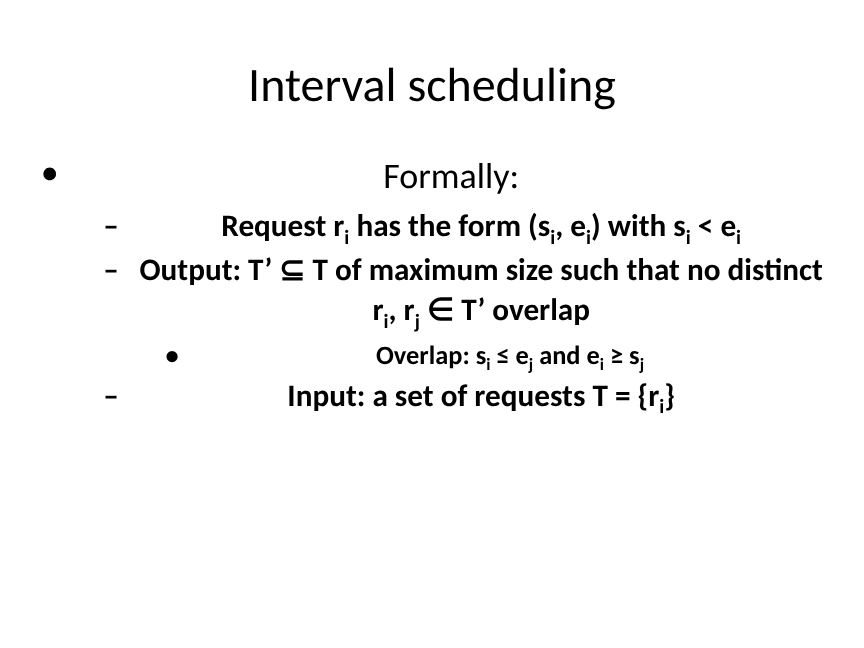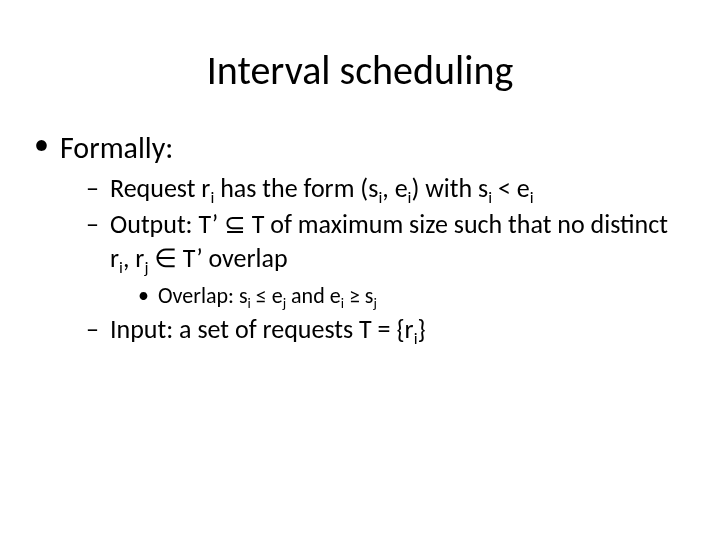--- a/index.html
+++ b/index.html
@@ -27,40 +27,42 @@
   ul.level1 {
     list-style: none;
     padding-left: 6px;
     margin: 0;
   }
   ul.level1 > li {
     font-size: 30px;
     margin-bottom: 10px;
     position: relative;
     padding-left: 26px;
+    text-align: center;
   }
   ul.level1 > li::before {
     content: "•";
     position: absolute;
     left: 0;
     top: 0;
     font-size: 30px;
     line-height: 1;
   }
   ul.level2 {
     list-style: none;
     padding-left: 26px;
     margin: 6px 0 0 0;
   }
   ul.level2 > li {
     font-size: 26px;
     line-height: 1.3;
     position: relative;
     padding-left: 24px;
     margin-bottom: 2px;
+    font-weight: bold;
   }
   ul.level2 > li::before {
     content: "–";
     position: absolute;
     left: 0;
     top: 0;
   }
   ul.level3 {
     list-style: none;
     padding-left: 28px;

